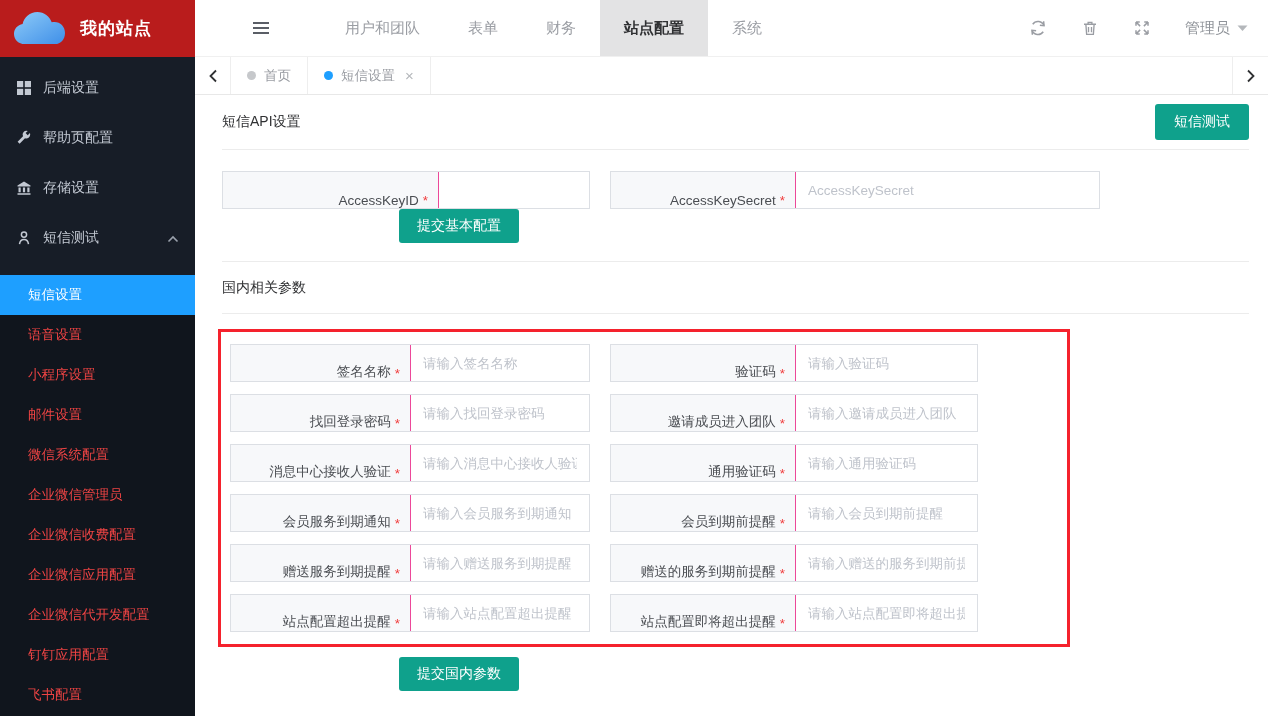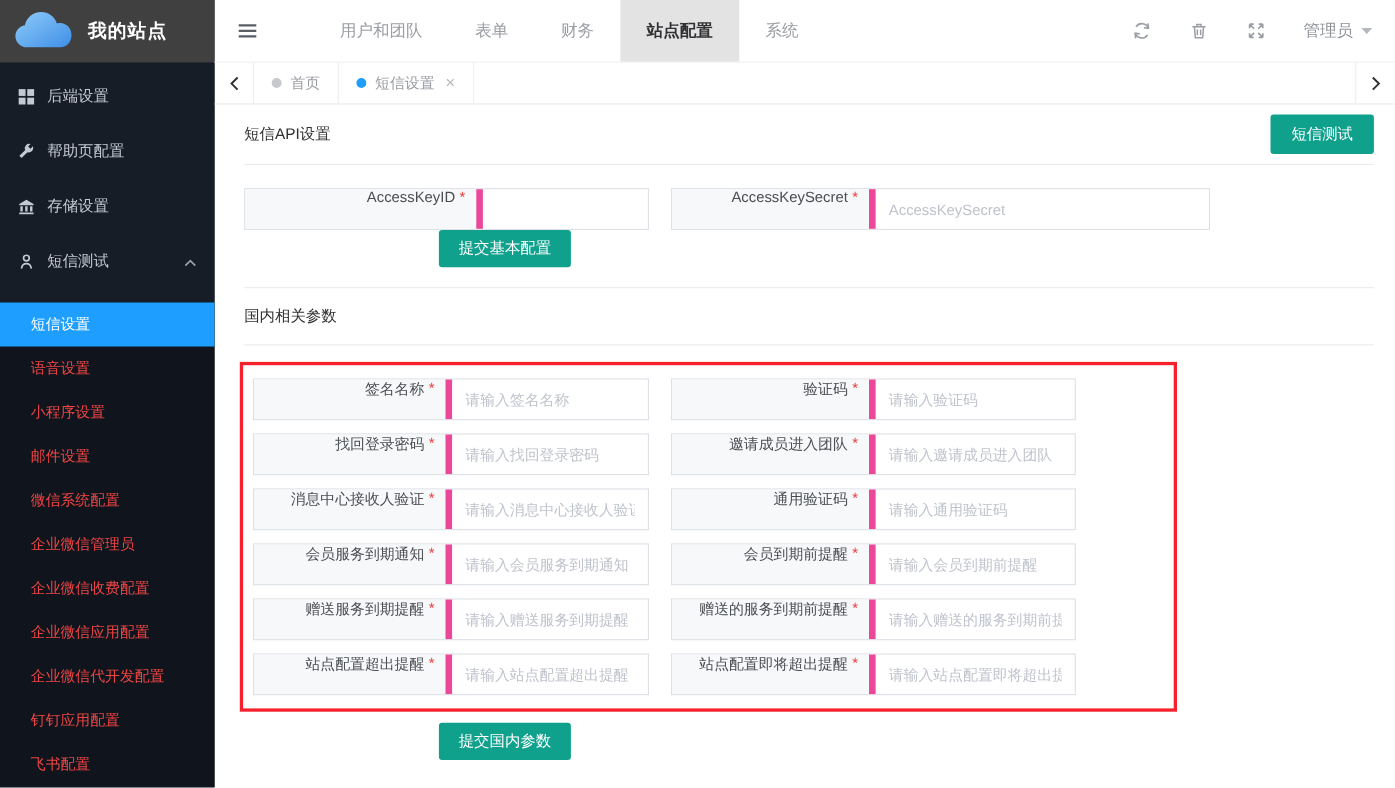--- a/index.html
+++ b/index.html
@@ -2,35 +2,35 @@
 <html><head>
 <meta charset="utf-8">
 <style>
   * { margin:0; padding:0; box-sizing:border-box; }
   html,body { width:1268px; height:716px; overflow:hidden;
     font-family:"Liberation Sans","DejaVu Sans",sans-serif; background:#fff; }
   .app { display:flex; width:1268px; height:716px; }
 
   
   .sidebar { width:195px; display:flex; flex-direction:column; background:#10151d; flex-shrink:0; }
-  .brand { height:57px; background:#404040; display:flex; align-items:center; padding-left:10px; gap:12px; flex-shrink:0; }
+  .brand { height:57px; background:#b91c1c; display:flex; align-items:center; padding-left:10px; gap:12px; flex-shrink:0; }
   .brand-title { color:#fff; font-size:17px; font-weight:bold; letter-spacing:1px; }
   .menu-top { background:#171d27; padding:6px 0 12px 0; }
   .m-item { height:50px; display:flex; align-items:center; padding:0 16px 0 15px; gap:11px;
     color:#c3c9d3; font-size:14px; cursor:pointer; }
   .m-item .mi-icon { width:17px; height:17px; display:flex; align-items:center; justify-content:center; flex-shrink:0; }
   .m-item .chev { margin-left:auto; }
   .submenu { background:#10151d; flex:1; }
   .s-item { height:40px; display:flex; align-items:center; padding-left:28px; color:#ef4444; font-size:13.5px; cursor:pointer; }
   .s-item.active { background:#1e9fff; color:#fff; }
 
   
   .main { flex:1; display:flex; flex-direction:column; min-width:0; }
 
-  .navbar { height:57px; display:flex; align-items:stretch; border-bottom:1px solid #f0f0f0; flex-shrink:0; }
+  .navbar { height:57px; display:flex; align-items:stretch; border-bottom:1px solid #f0f0f0; flex-shrink:0;padding-left:36px; }
   .burger { width:60px; display:flex; align-items:center; justify-content:center; cursor:pointer; }
   .nav-items { display:flex; align-items:stretch; margin-left:30px; }
   .n-item { display:flex; align-items:center; padding:0 24px; font-size:15px; color:#9a9da3; cursor:pointer; }
   .n-item.active { background:#e3e3e4; color:#303133; font-weight:bold; }
   .nav-right { margin-left:auto; display:flex; align-items:center; gap:34px; padding-right:20px; }
   .tool-ic { width:18px; height:18px; cursor:pointer; display:flex; }
   .admin { display:flex; align-items:center; gap:7px; color:#8f9399; font-size:15px; cursor:pointer; }
 
   .tabbar { height:38px; display:flex; align-items:stretch; border-bottom:1px solid #e8e8e8; flex-shrink:0; }
   .tb-arrow { width:36px; display:flex; align-items:center; justify-content:center; border-right:1px solid #eee; cursor:pointer; }
@@ -47,21 +47,21 @@
   .sec-head { height:55px; display:flex; align-items:center; justify-content:space-between; border-bottom:1px solid #ececec; }
   .sec-title { font-size:14px; color:#303133; }
   .btn { border:none; background:#0fa18c; color:#fff; font-size:14px; border-radius:3px; cursor:pointer;
     font-family:inherit; }
   .btn.test { height:36px; padding:0 19px; }
   .btn.submit { height:34px; width:120px; margin-left:177px; }
 
   .form-row { display:flex; gap:20px; }
   .row-api { margin-top:21px; }
   .fg { display:flex; height:38px; border:1px solid #dcdfe4; background:#fff; }
-  .fg .lbl { background:#f7f8fa; border-right:6px solid #ec4899; display:flex; align-items:flex-start;
+  .fg .lbl { background:#f7f8fa; border-right:1px solid #ec4899; display:flex; align-items:flex-end;
     justify-content:flex-end; padding:0 10px; font-size:13.5px; color:#4a4d52; white-space:nowrap; flex-shrink:0; }
   .req { color:#f03c3c; margin-left:4px; font-size:13.5px; }
   .fg input { border:none; outline:none; flex:1; min-width:0; padding:0 12px; font-size:13.5px; color:#333;
     font-family:inherit; background:transparent; }
   .fg input::placeholder { color:#bfc3cb; }
 
   .fg.api1 { width:368px; } .fg.api1 .lbl { width:216px; }
   .fg.api2 { width:490px; } .fg.api2 .lbl { width:185px; }
   .fg.dom1 { width:360px; } .fg.dom1 .lbl { width:180px; }
   .fg.dom2 { width:368px; } .fg.dom2 .lbl { width:185px; }

